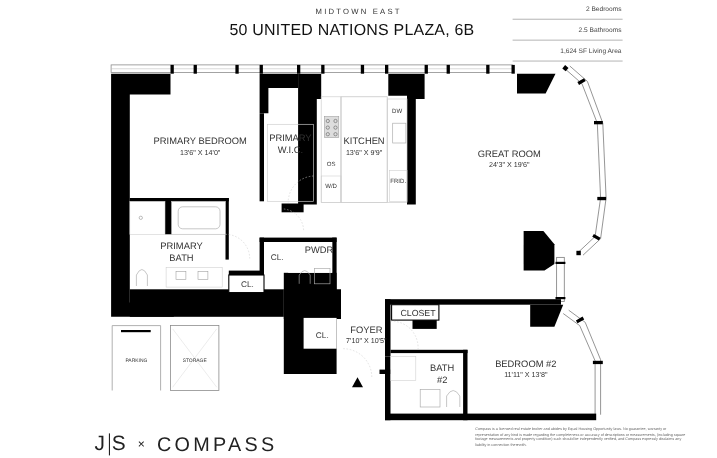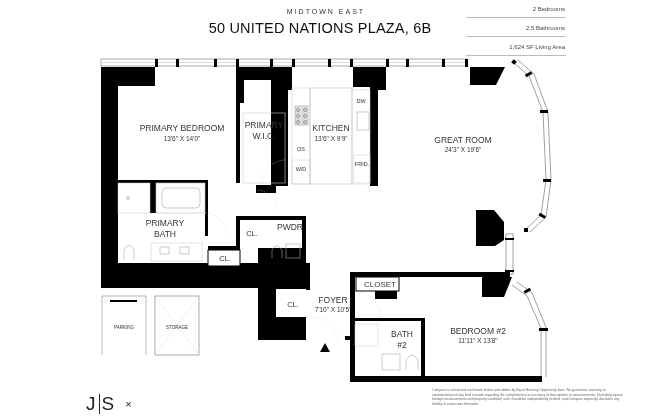--- a/index.html
+++ b/index.html
@@ -209,15 +209,16 @@
   </g>
 </svg>
 
 <div class="logo">
   <span class="js">
     <span>J</span>
       <span class="bar"></span>
       <span>S</span>
   </span>
   <span class="x">×</span>
+  <span class="compass">COMPASS</span>
 </div>
 
 <div class="disclaimer">Compass is a licensed real estate broker and abides by Equal Housing Opportunity laws. No guarantee, warranty or representation of any kind is made regarding the completeness or accuracy of descriptions or measurements, (including square footage measurements and property condition) such should be independently verified, and Compass expressly disclaims any liability in connection therewith.</div>
 
 </body></html>

